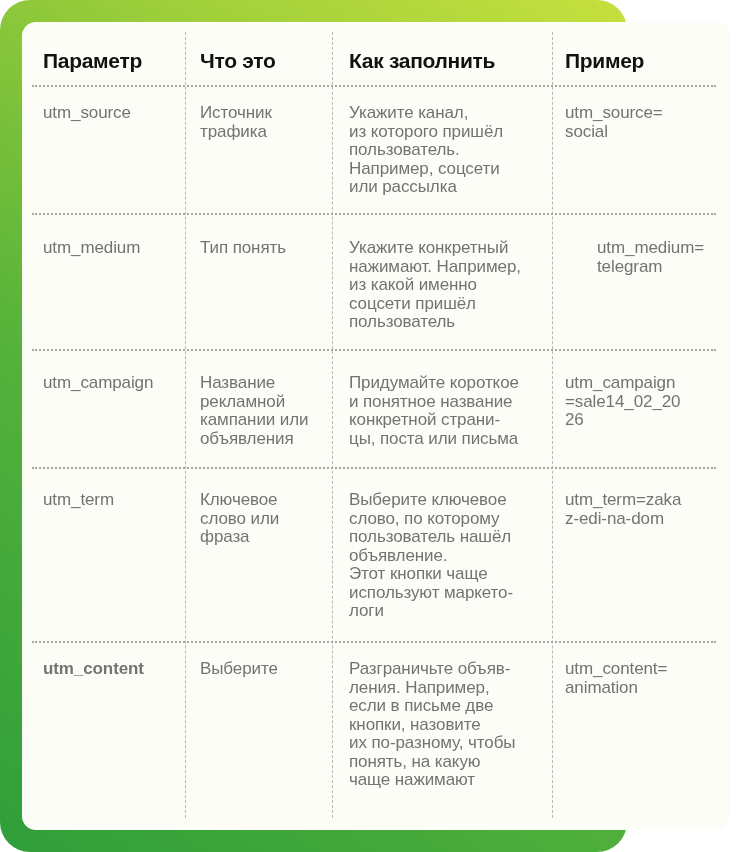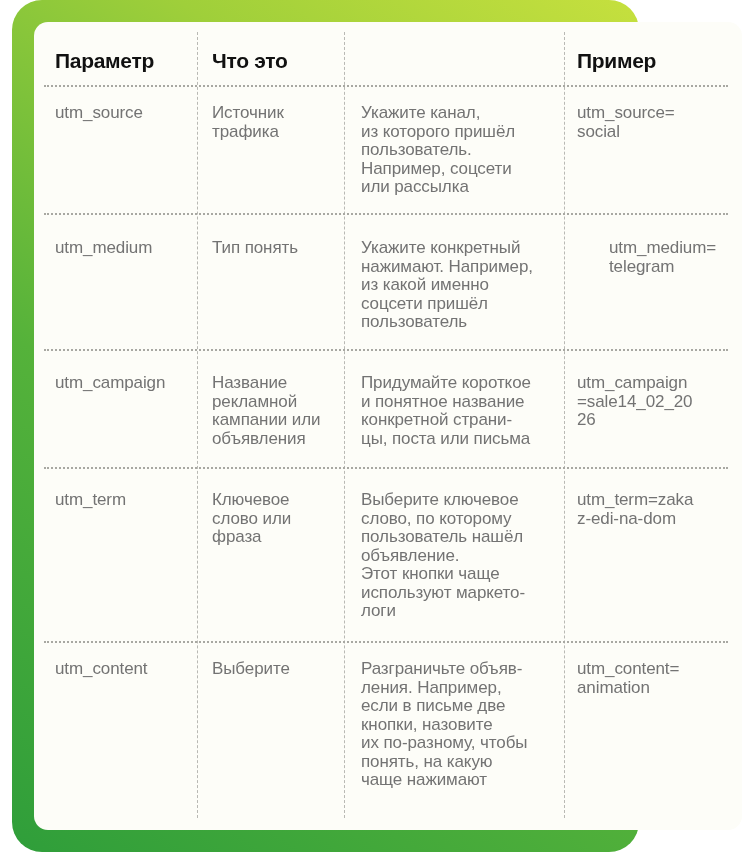--- a/index.html
+++ b/index.html
@@ -1,21 +1,21 @@
 <!DOCTYPE html>
 <html><head>
 <meta charset="utf-8">
 <style>
   html, body { margin: 0; padding: 0; }
   body {
     width: 751px; height: 852px; overflow: hidden;
     font-family: "Liberation Sans", "DejaVu Sans", sans-serif;
   }
   .frame {
-    position: absolute; left: 12px; top: 0; width: 627px; height: 852px;
+    position: absolute; left: 0; top: 0; width: 627px; height: 852px;
     border-radius: 30px;
     background: linear-gradient(35deg, #2f9e3a 0%, #55b23a 40%, #9fcf3a 75%, #c6e03e 100%);
   }
   .card {
     position: absolute; left: 22px; top: 22px; width: 708px; height: 808px;
     background: #fdfdf8; border-radius: 14px; overflow: hidden;
   }
   .vline {
     position: absolute; top: 10px; bottom: 12px; width: 0;
     border-left: 1px dashed #b9b9b4;
@@ -44,20 +44,21 @@
     <div class="vline" style="left:530px;"></div>
 
     <div class="hline" style="top:63px;"></div>
     <div class="hline" style="top:191px;"></div>
     <div class="hline" style="top:327px;"></div>
     <div class="hline" style="top:445px;"></div>
     <div class="hline" style="top:619px;"></div>
 
     <div class="head" style="left:21px;">Параметр</div>
     <div class="head" style="left:178px;">Что это</div>
+    <div class="head" style="left:327px;">Как заполнить</div>
     <div class="head" style="left:543px;">Пример</div>
 
     <div>
       <div class="cell" style="left:21px; top:82px;">utm_source</div>
       <div class="cell" style="left:178px; top:82px;">Источник
 трафика</div>
       <div class="cell" style="left:327px; top:82px;">Укажите канал,
 из которого пришёл
 пользователь.
 Например, соцсети
@@ -103,21 +104,21 @@
 пользователь нашёл
 объявление.
 Этот кнопки чаще
 используют маркето-
 логи</div>
       <div class="cell" style="left:543px; top:469px;">utm_term=zaka
 z-edi-na-dom</div>
     </div>
 
     <div>
-      <div class="cell" style="left:21px; top:638px;">utm_content</div>
+      <div class="cell" style="left:21px; top:638px;font-weight:bold;">utm_content</div>
       <div class="cell" style="left:178px; top:638px;">Выберите</div>
       <div class="cell" style="left:327px; top:638px;">Разграничьте объяв-
 ления. Например,
 если в письме две
 кнопки, назовите
 их по-разному, чтобы
 понять, на какую
 чаще нажимают</div>
       <div class="cell" style="left:543px; top:638px;">utm_content=
 animation</div>

